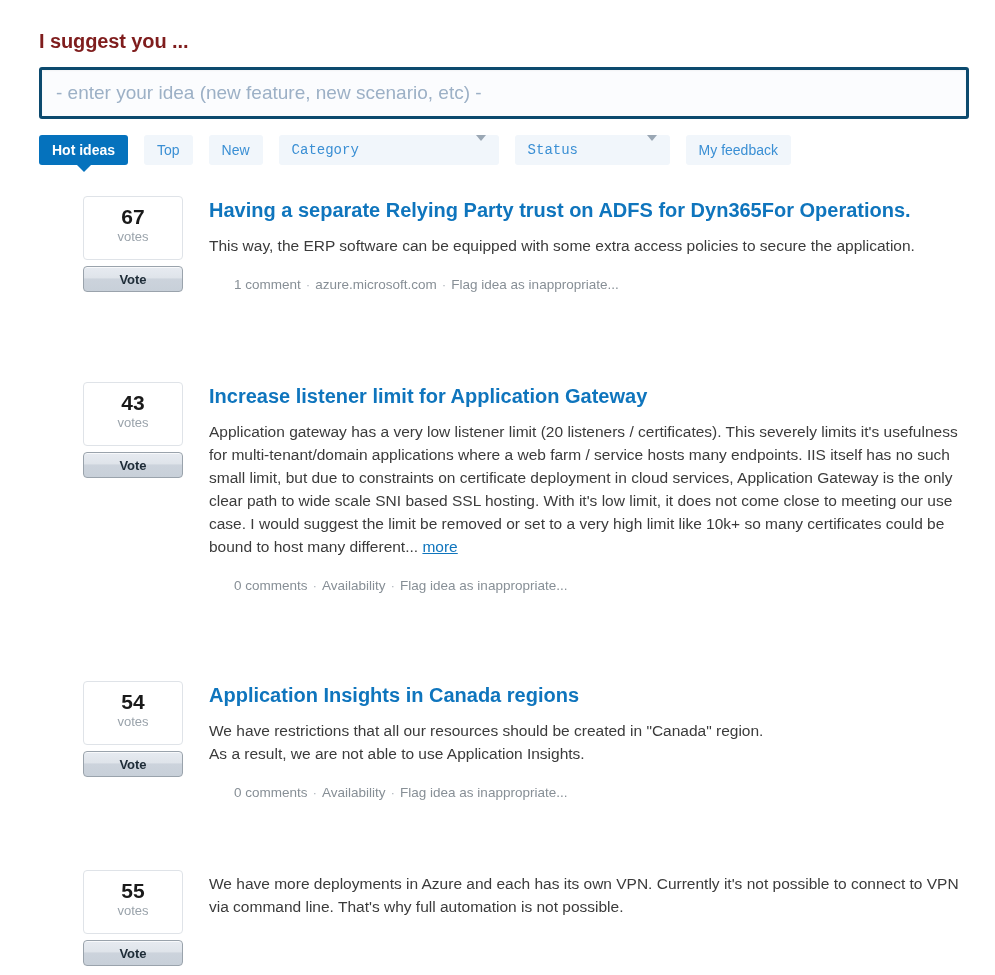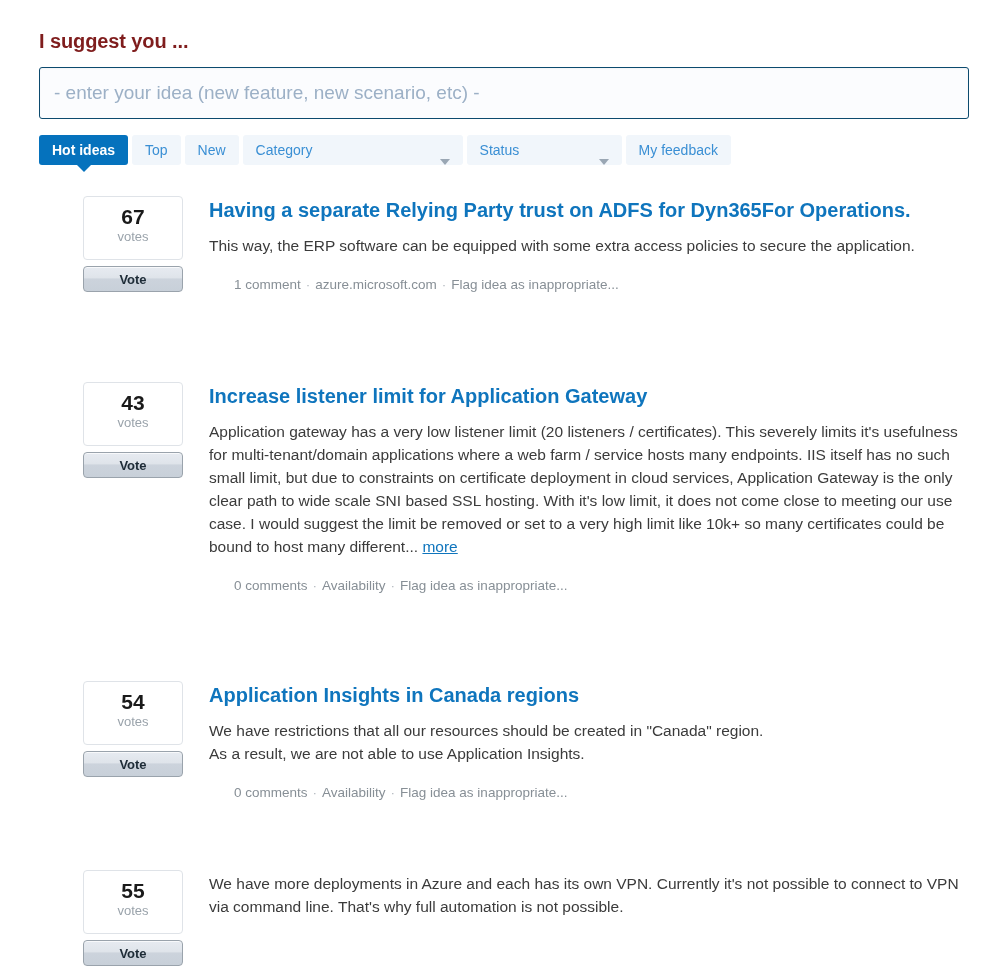--- a/index.html
+++ b/index.html
@@ -33,21 +33,21 @@
   }
 
   
   .idea-input-wrap {
     position: absolute;
     left: 39px;
     top: 67px;
     width: 930px;
     height: 52px;
     box-sizing: border-box;
-    border: 1px solid #0c4a6e;
+    border: 3px solid #0c4a6e;
     border-radius: 3px;
     background: #fbfcfe;
     box-shadow: inset 0 1px 2px rgba(0,0,0,0.04);
   }
   .idea-input {
     width: 100%;
     height: 100%;
     box-sizing: border-box;
     border: 0;
     outline: none;
@@ -63,21 +63,21 @@
   }
 
   
   .filter-bar {
     position: absolute;
     left: 39px;
     top: 135px;
     height: 30px;
     display: flex;
     align-items: flex-start;
-    gap: 4px;
+    gap: 16px;
   }
   .tab {
     height: 30px;
     line-height: 30px;
     padding: 0 13px;
     font-size: 14px;
     color: #3a8fd4;
     background: #f1f6fb;
     border-radius: 3px;
     white-space: nowrap;
@@ -96,24 +96,25 @@
     left: 50%;
     bottom: -7px;
     margin-left: -7px;
     width: 0; height: 0;
     border-left: 7px solid transparent;
     border-right: 7px solid transparent;
     border-top: 7px solid #0572bd;
   }
   .tab.dropdown {
     display: flex;
-    align-items: flex-end;
+    align-items: flex-start;
     justify-content: space-between;
     gap: 10px;
     min-width: 0;
+    font-family: Liberation Mono, monospace;
   }
   .tab.dropdown .dd-label { line-height: 30px; }
   .caret {
     width: 0; height: 0;
     border-left: 5px solid transparent;
     border-right: 5px solid transparent;
     border-top: 6px solid #9aa7b4;
     flex: none;
   }
   .tab-category { width: 220px; }

